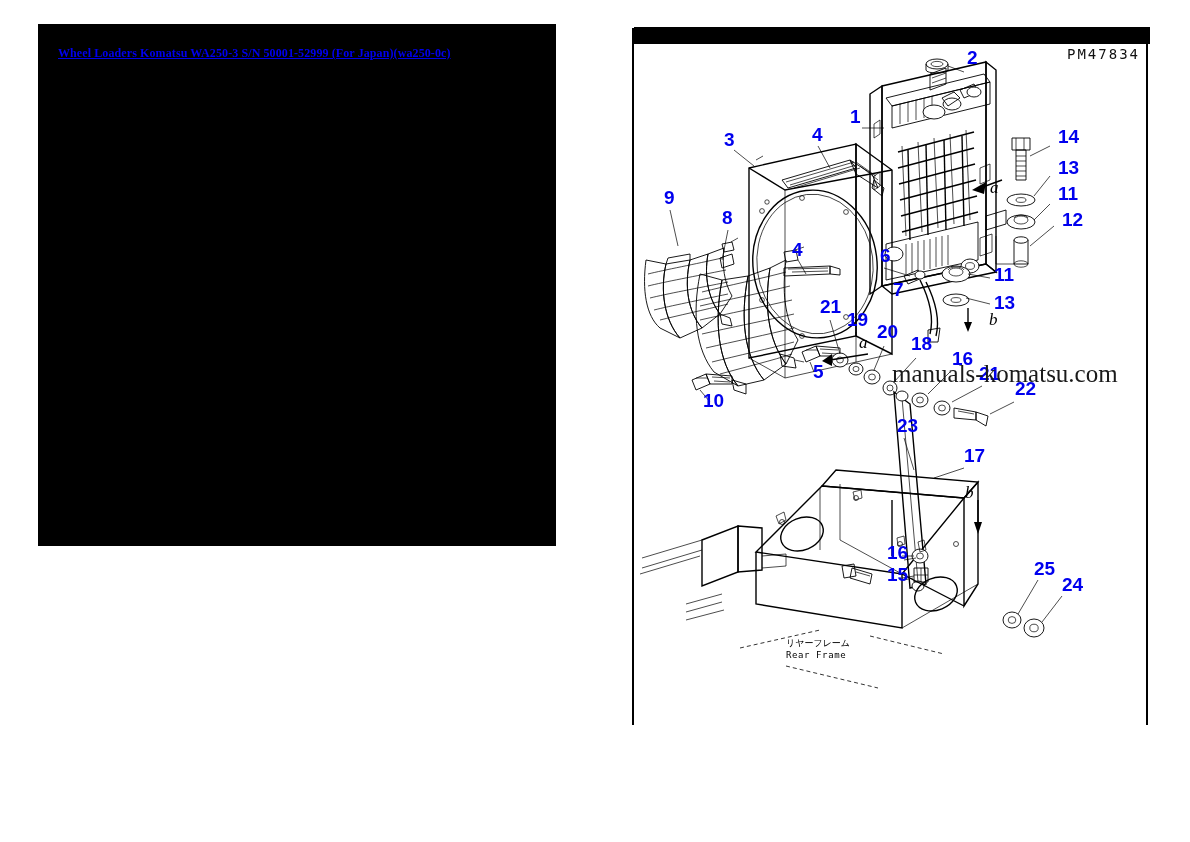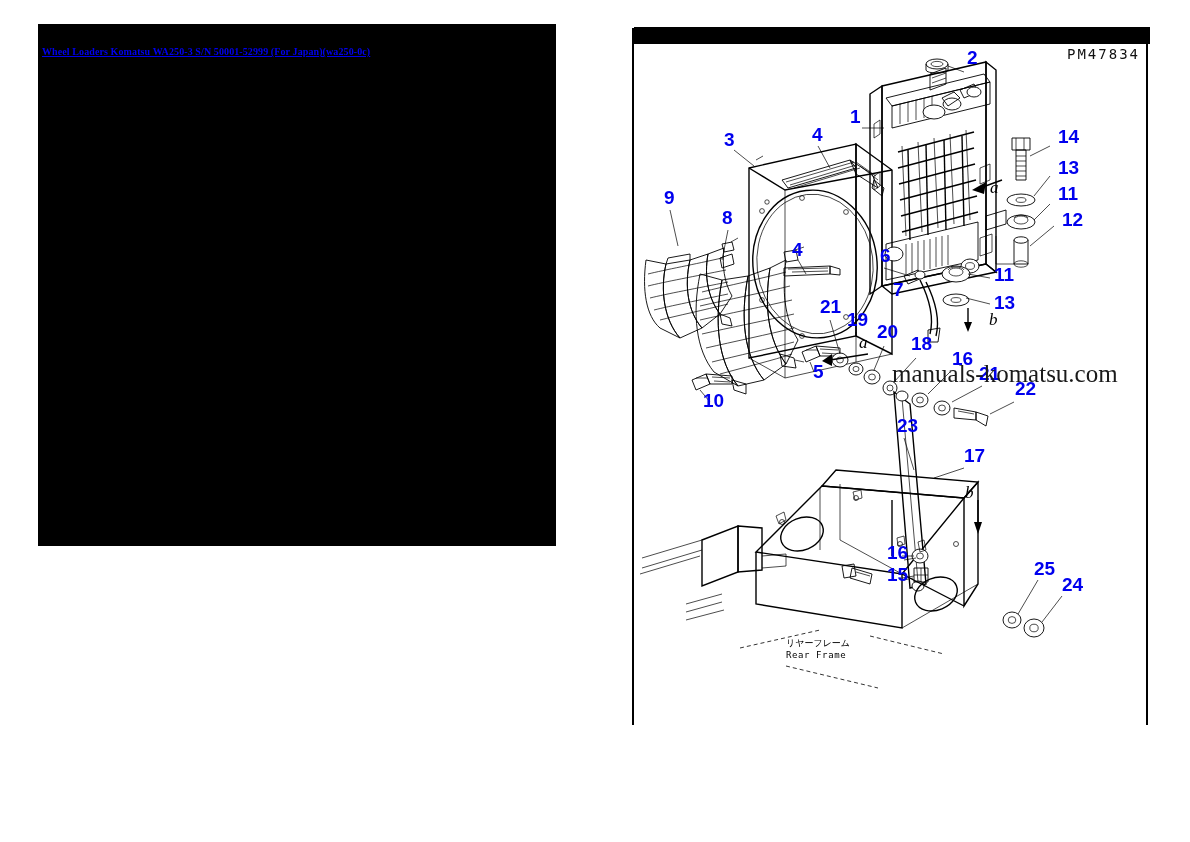--- a/index.html
+++ b/index.html
@@ -26,26 +26,26 @@
     left: 38px;
     top: 24px;
     width: 518px;
     height: 522px;
     background: #000000;
     overflow: hidden;
   }
 
   #doc-title-link {
     position: absolute;
-    left: 4px;
+    left: 20px;
     top: 22px;
     color: #0000ee;
     text-decoration: underline;
     font-family: "Liberation Serif", serif;
-    font-size: 10px;
+    font-size: 12px;
     font-weight: bold;
     letter-spacing: 0.1px;
     white-space: nowrap;
     cursor: pointer;
   }
 
   
   #right-panel {
     position: absolute;
     left: 632px;

